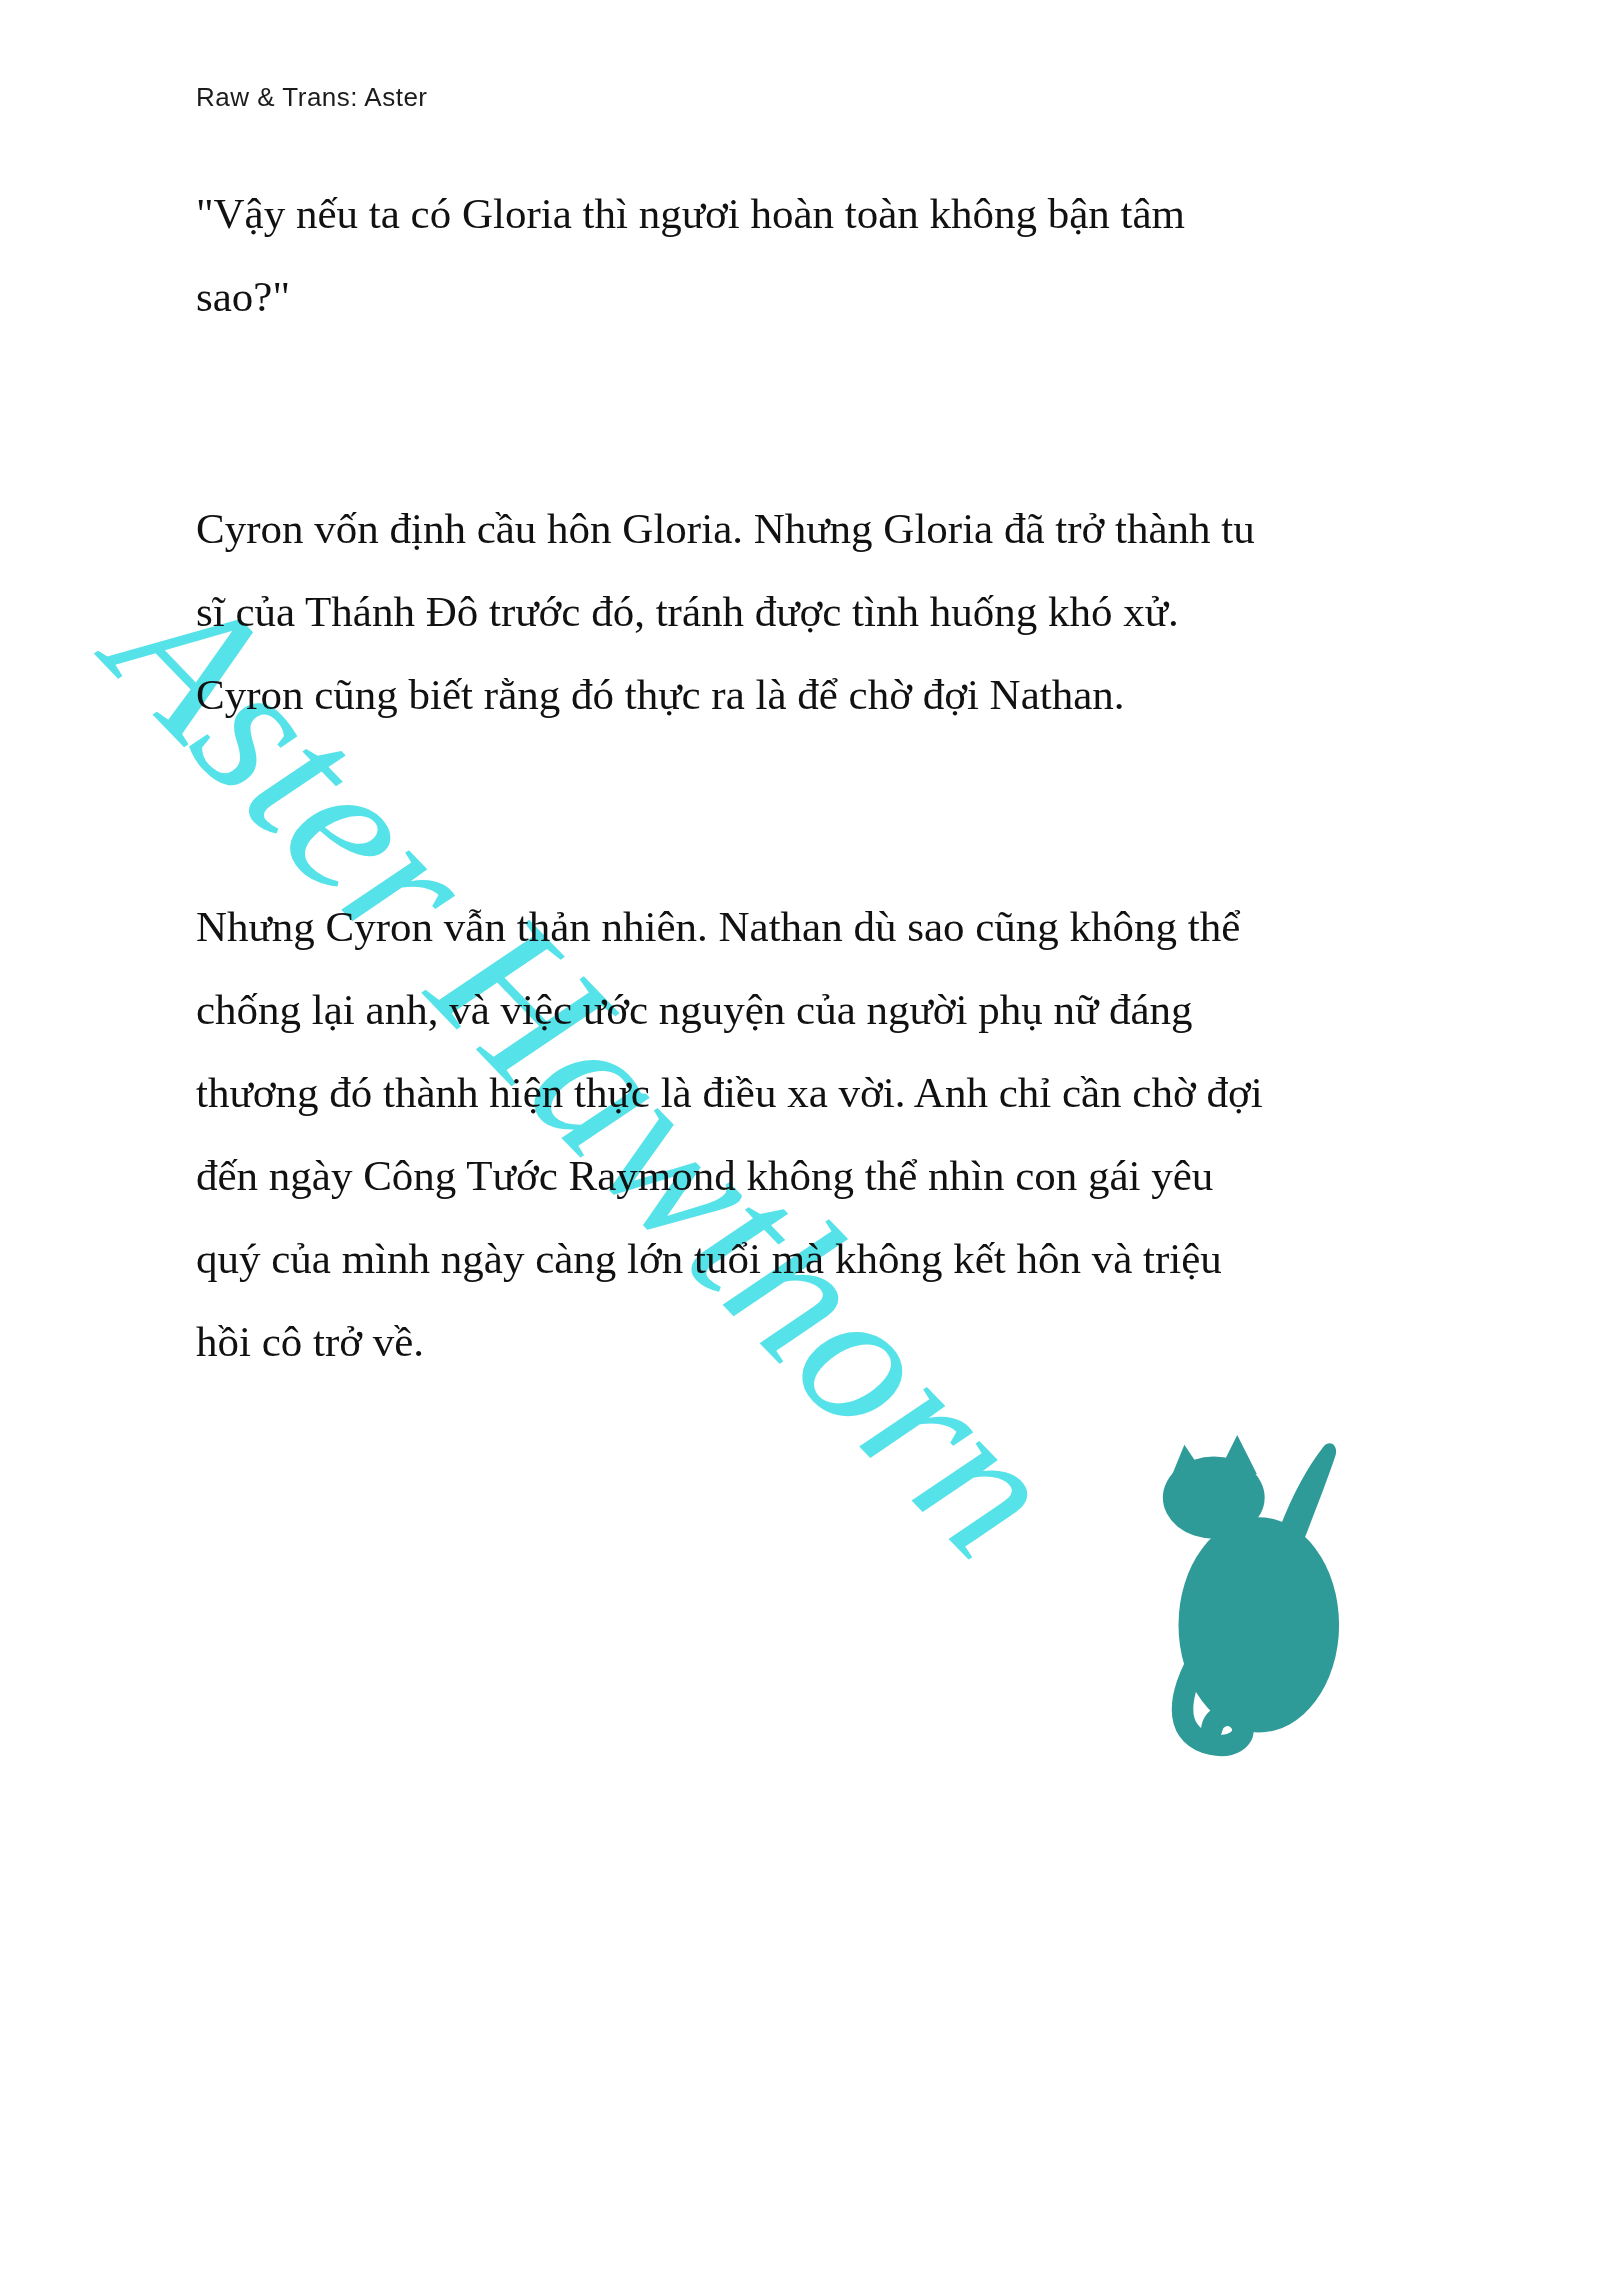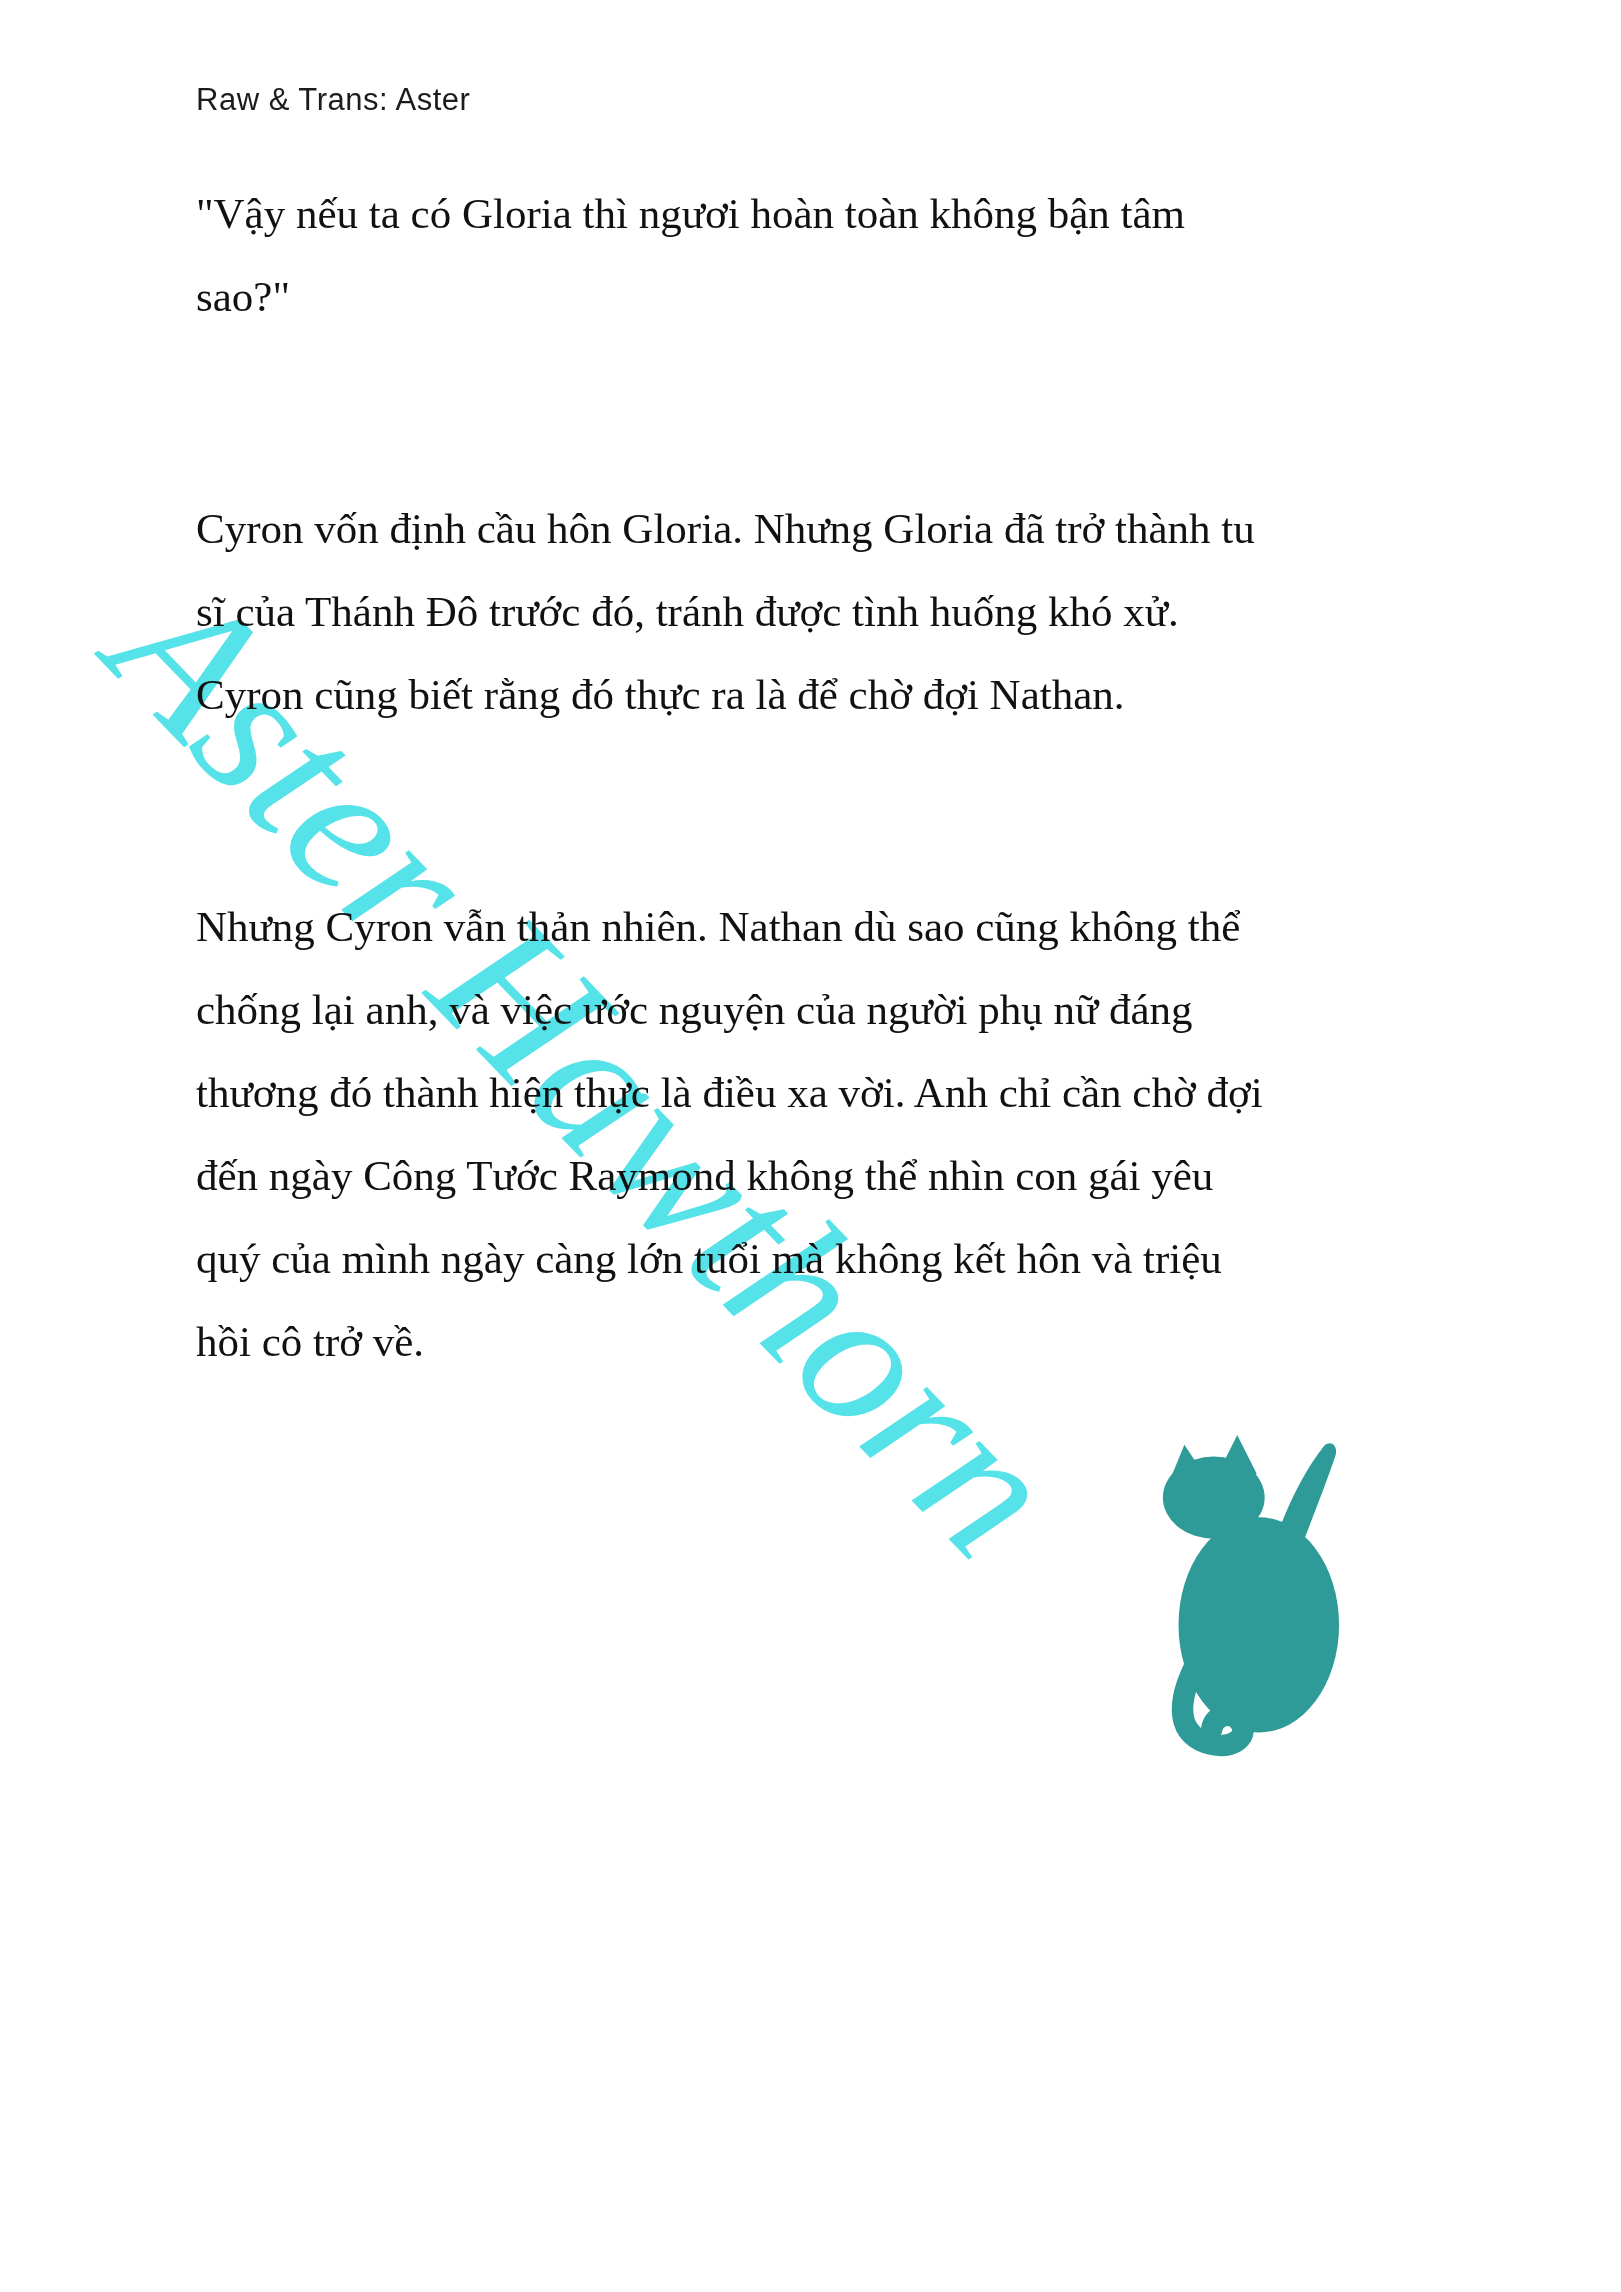--- a/index.html
+++ b/index.html
@@ -11,21 +11,21 @@
     overflow: hidden;
     font-family: "Liberation Serif", serif;
     color: #111111;
     margin: 0 auto;
   }
   .header {
     position: absolute;
     left: 196px;
     top: 82px;
     font-family: "Liberation Sans", sans-serif;
-    font-size: 31px;
+    font-size: 26px;
     letter-spacing: 0.5px;
     color: #1c1c1c;
     z-index: 3;
   }
   .watermark {
     position: absolute;
     left: 230px;
     top: 537px;
     font-family: "Liberation Serif", serif;
     font-style: italic;

